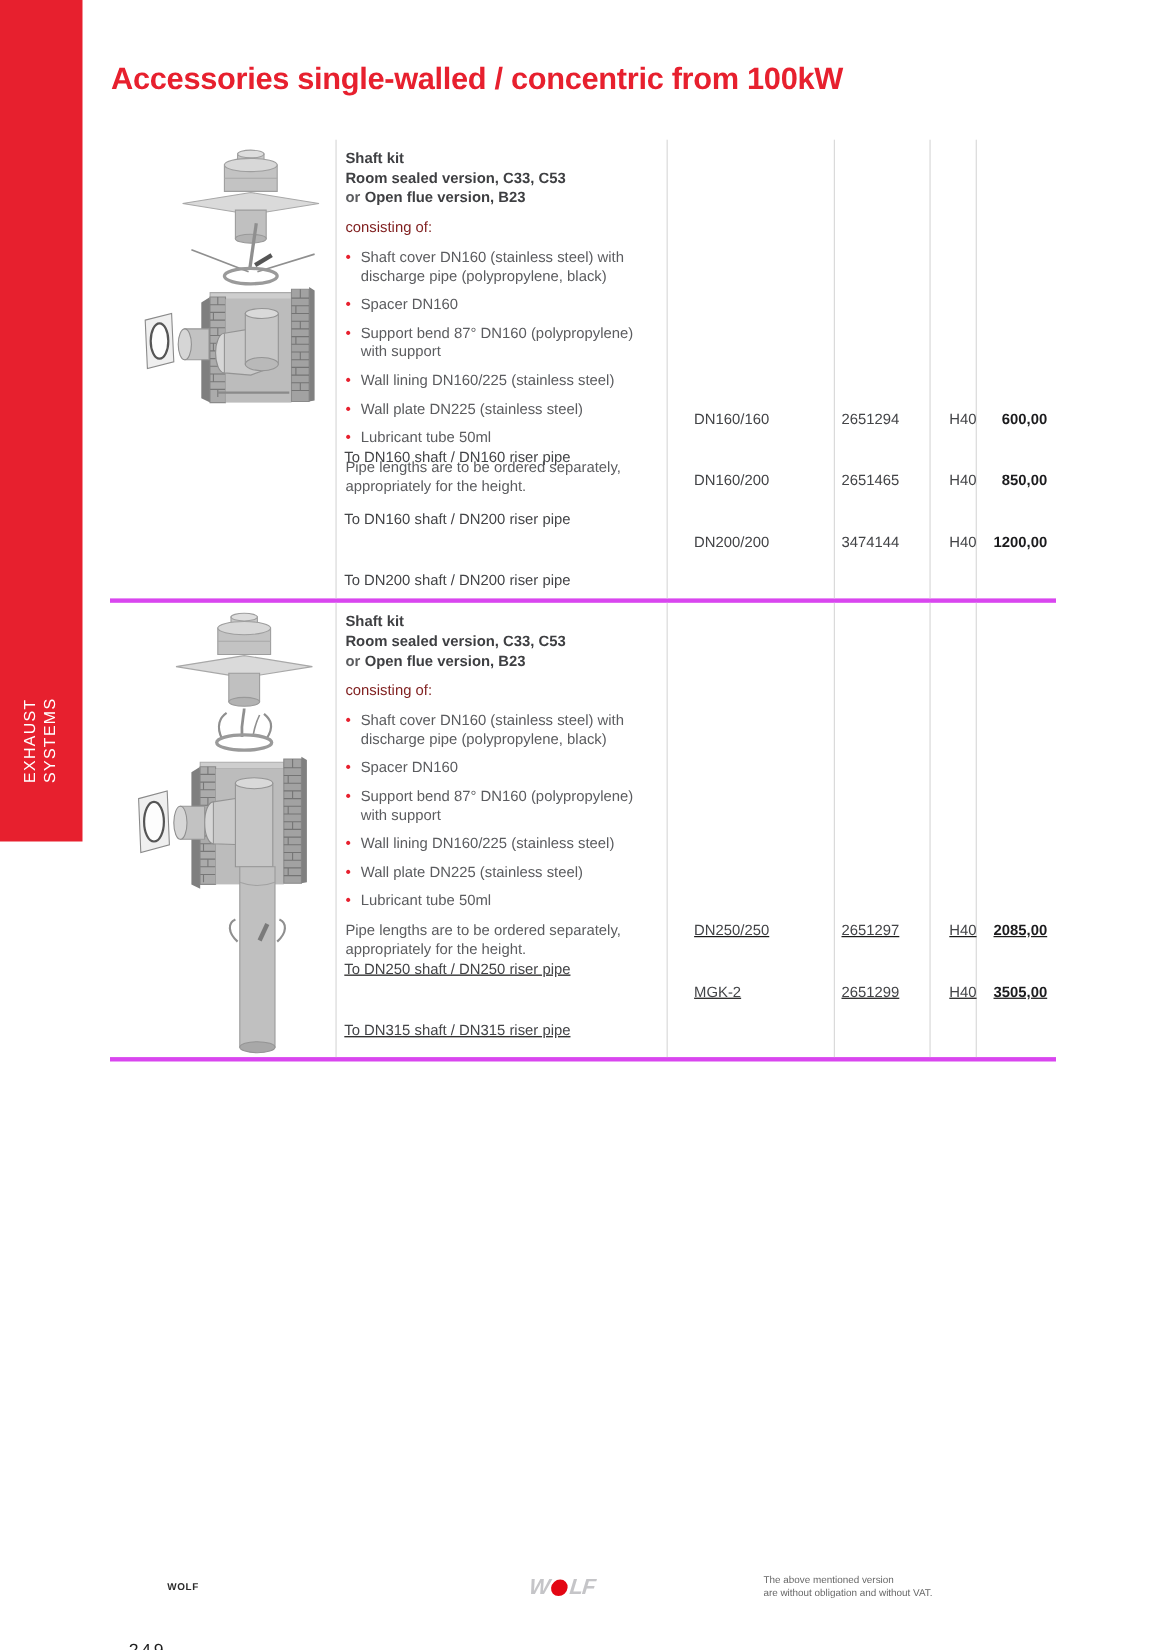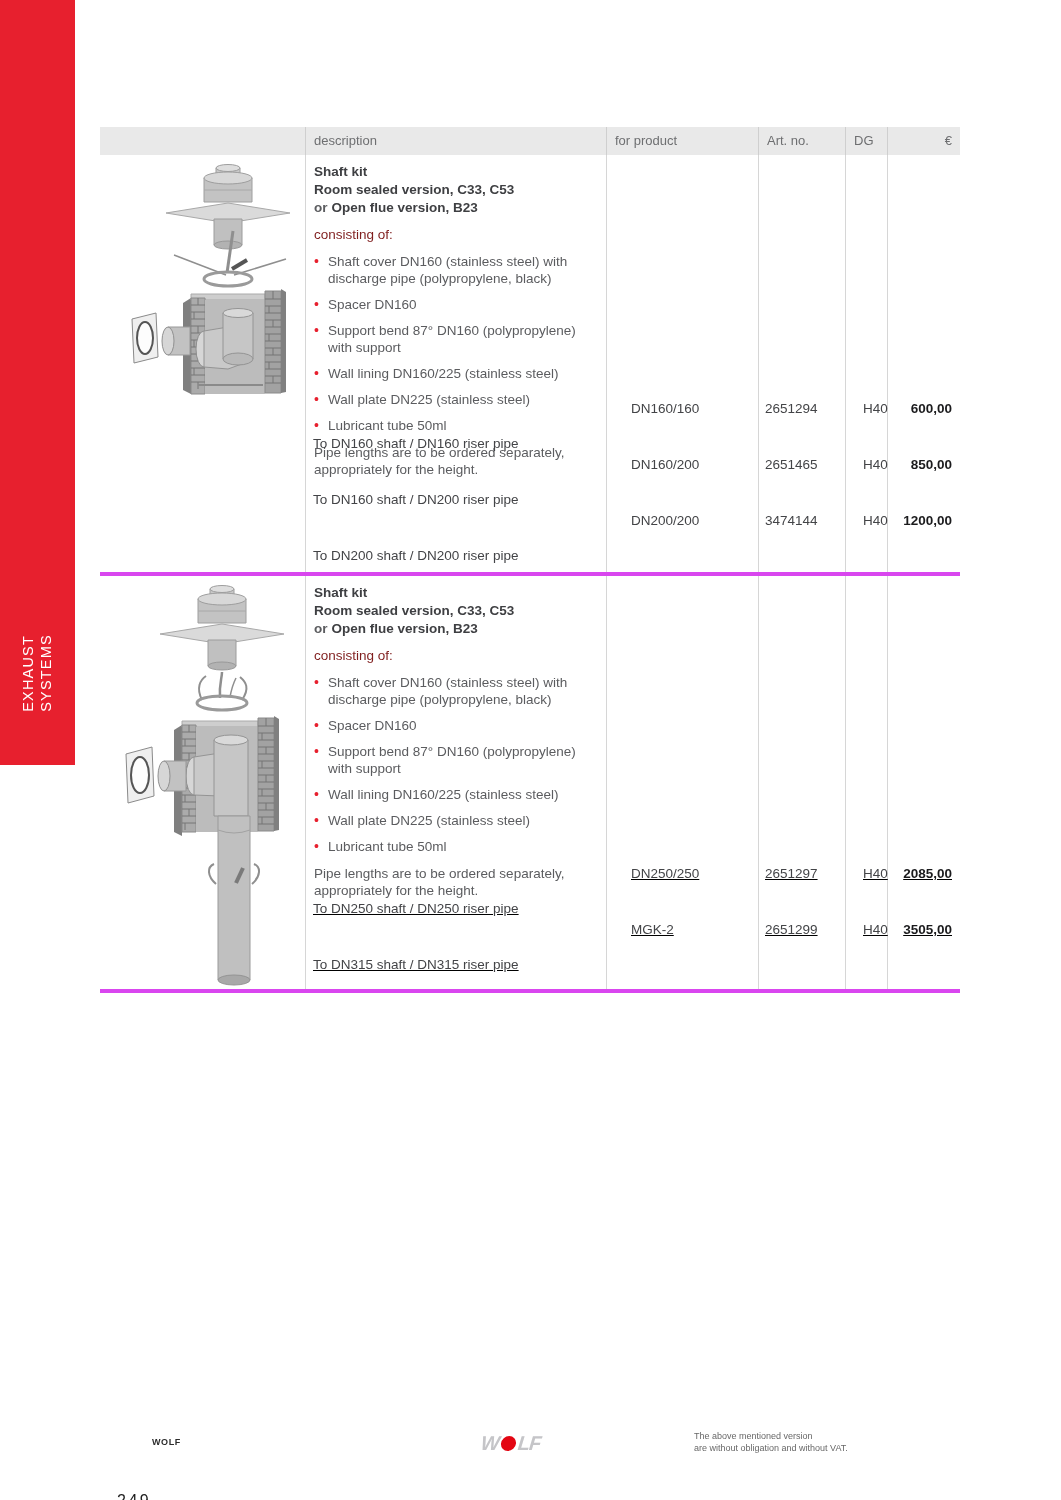--- a/index.html
+++ b/index.html
@@ -79,31 +79,24 @@
 <body>
 
 <div class="page">
 
   <div class="red-bar"></div>
   <div class="vert-label">
     <span>EXHAUST</span><br>
     <span>SYSTEMS</span>
   </div>
 
+  <h1 class="title">Accessories single-walled / concentric from 100kW</h1>
 
   <div class="tbl">
 
-    <div class="thead">
-      <div class="th"></div>
-      <div class="th">description</div>
-      <div class="th">for product</div>
-      <div class="th">Art. no.</div>
-      <div class="th">DG</div>
-      <div class="th right">€</div>
-    </div>
 
     <div class="prow prow-1">
       <div class="cell img-cell">
         <svg class="illus" style="left:28px;top:8px;" width="170" height="235" viewBox="0 0 170 235">
 
           <rect x="88" y="5" width="24" height="12" fill="#c9c9c9" stroke="#9e9e9e"></rect>
           <ellipse cx="100" cy="5" rx="12" ry="3.5" fill="#dedede" stroke="#9e9e9e"></ellipse>
           <rect x="76" y="15" width="48" height="24" fill="#c3c3c3" stroke="#9e9e9e"></rect>
           <ellipse cx="100" cy="15" rx="24" ry="6" fill="#d8d8d8" stroke="#9e9e9e"></ellipse>
           <line x1="76" y1="27" x2="124" y2="27" stroke="#a8a8a8"></line>

